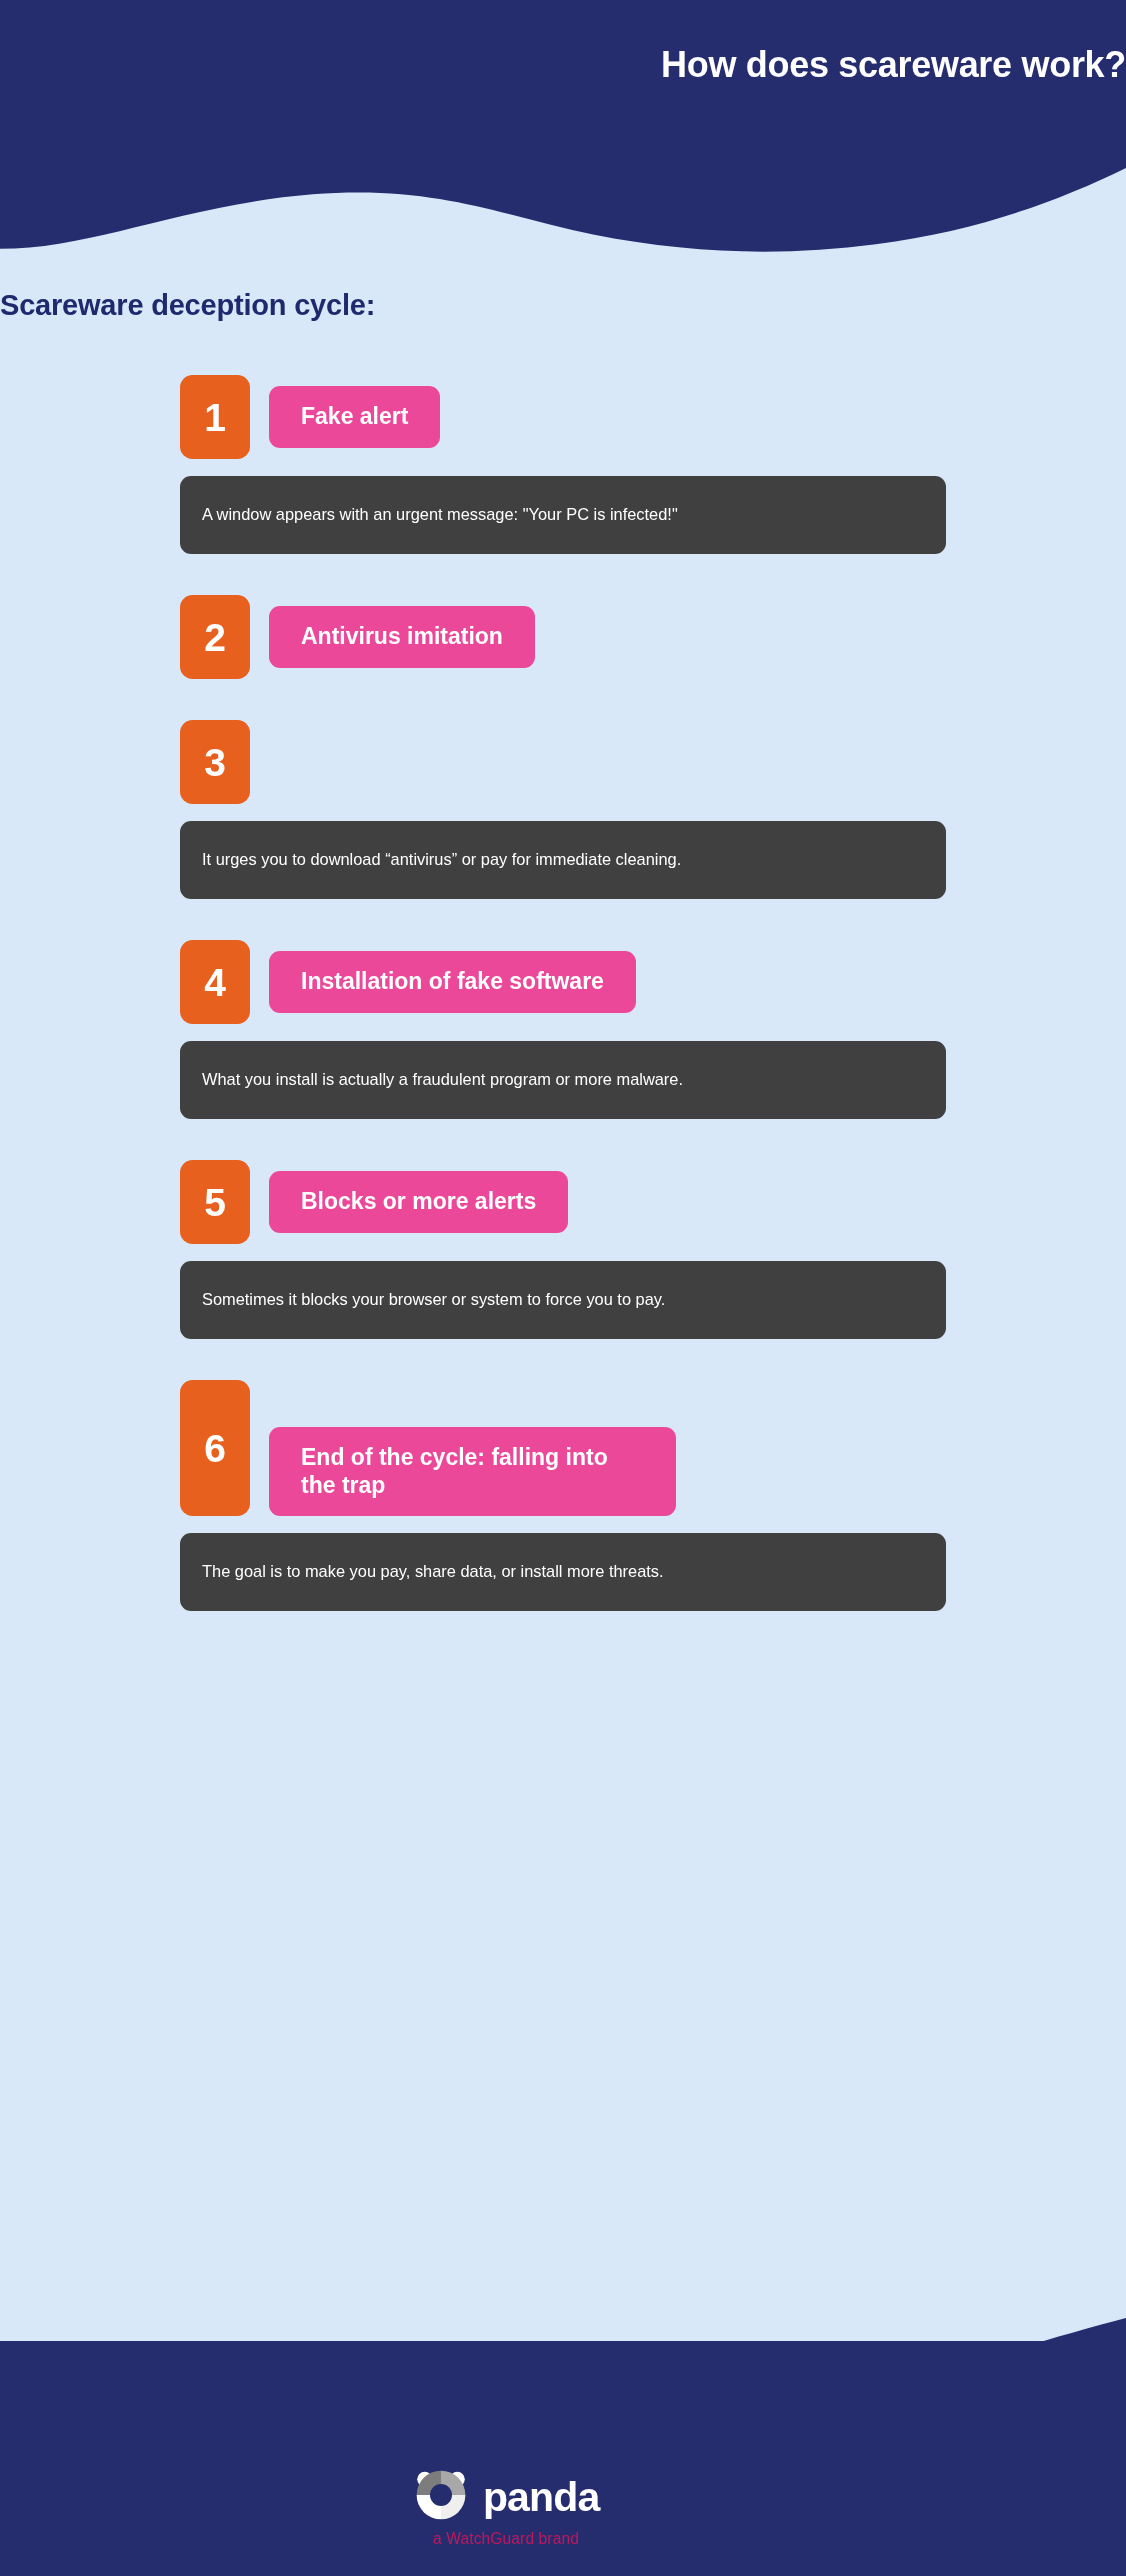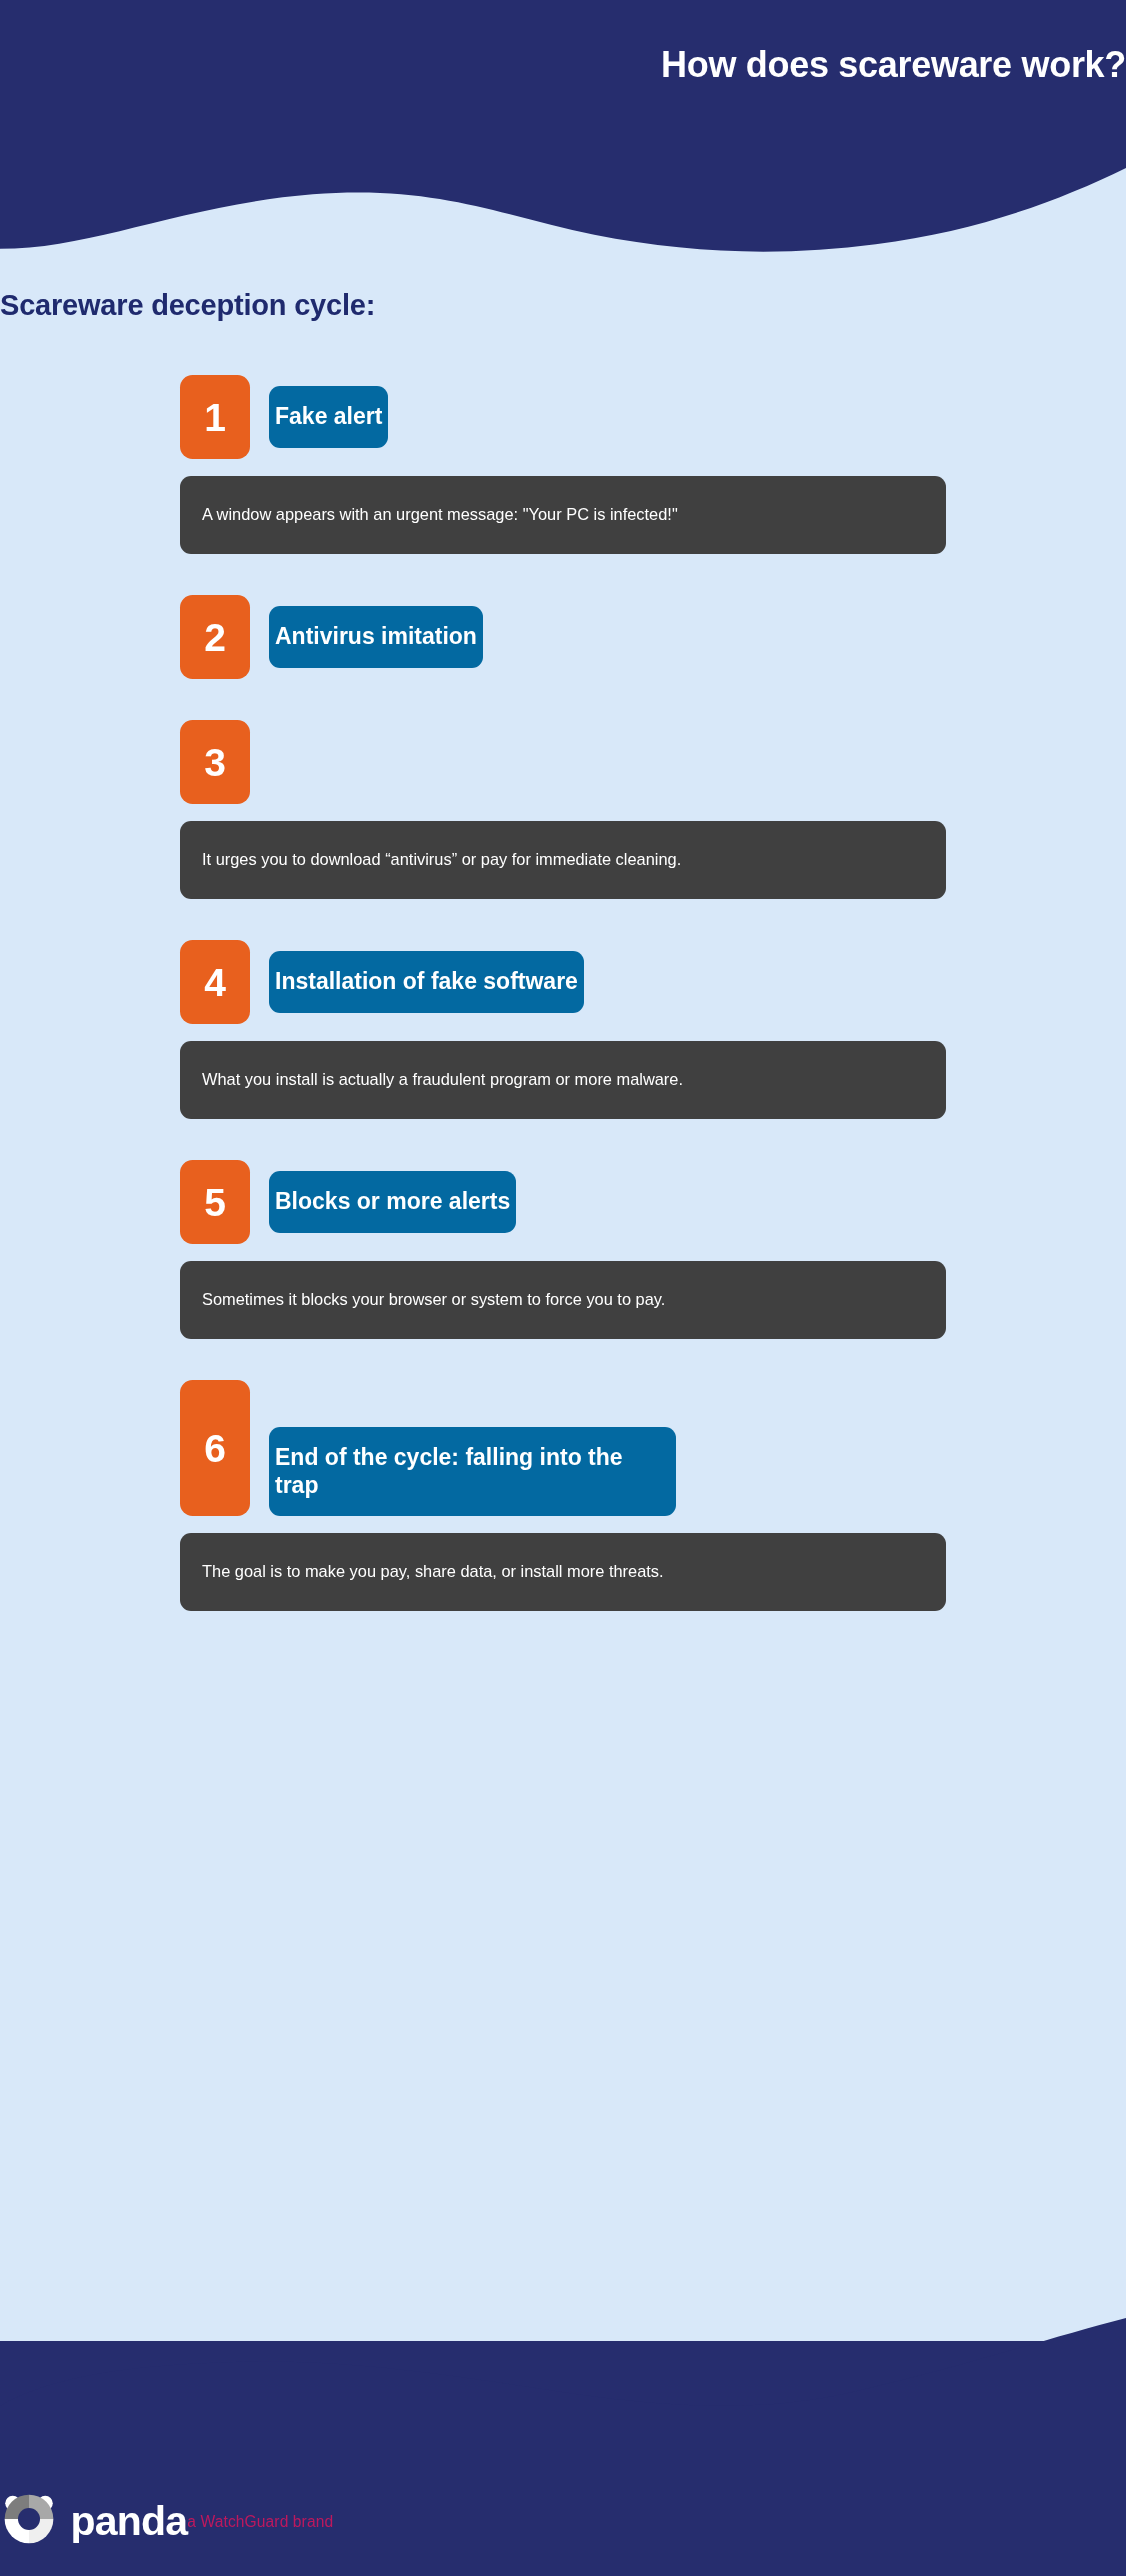--- a/index.html
+++ b/index.html
@@ -93,27 +93,27 @@
     font-size: 39px;
     font-weight: bold;
     display: flex;
     align-items: center;
     justify-content: center;
     line-height: 1;
   }
 
   .step-label {
     flex: 0 0 auto;
-    background: #0369a1;
+    background: #ec4899;
     border-radius: 11px;
     color: #ffffff;
     font-size: 23px;
     font-weight: bold;
     line-height: 1.2;
-    padding: 17px 6px;
+    padding: 17px 32px;
     display: flex;
     align-items: center;
     max-width: 618px;
     align-self: center;
   }
 
   .step-desc {
     margin-top: 17px;
     width: 766px;
     background: #404040;
@@ -152,21 +152,21 @@
     height: 102px;
     display: block;
   }
 
   
   .footer {
     position: absolute;
     bottom: 28px; left: 0;
     width: 1012px;
     display: flex;
-    flex-direction: row;
+    flex-direction: column;
     align-items: center;
     z-index: 6;
   }
   .logo-row {
     display: flex;
     align-items: center;
     gap: 12.5px;
   }
   .logo-mark { display: block; }
   .logo-word {

